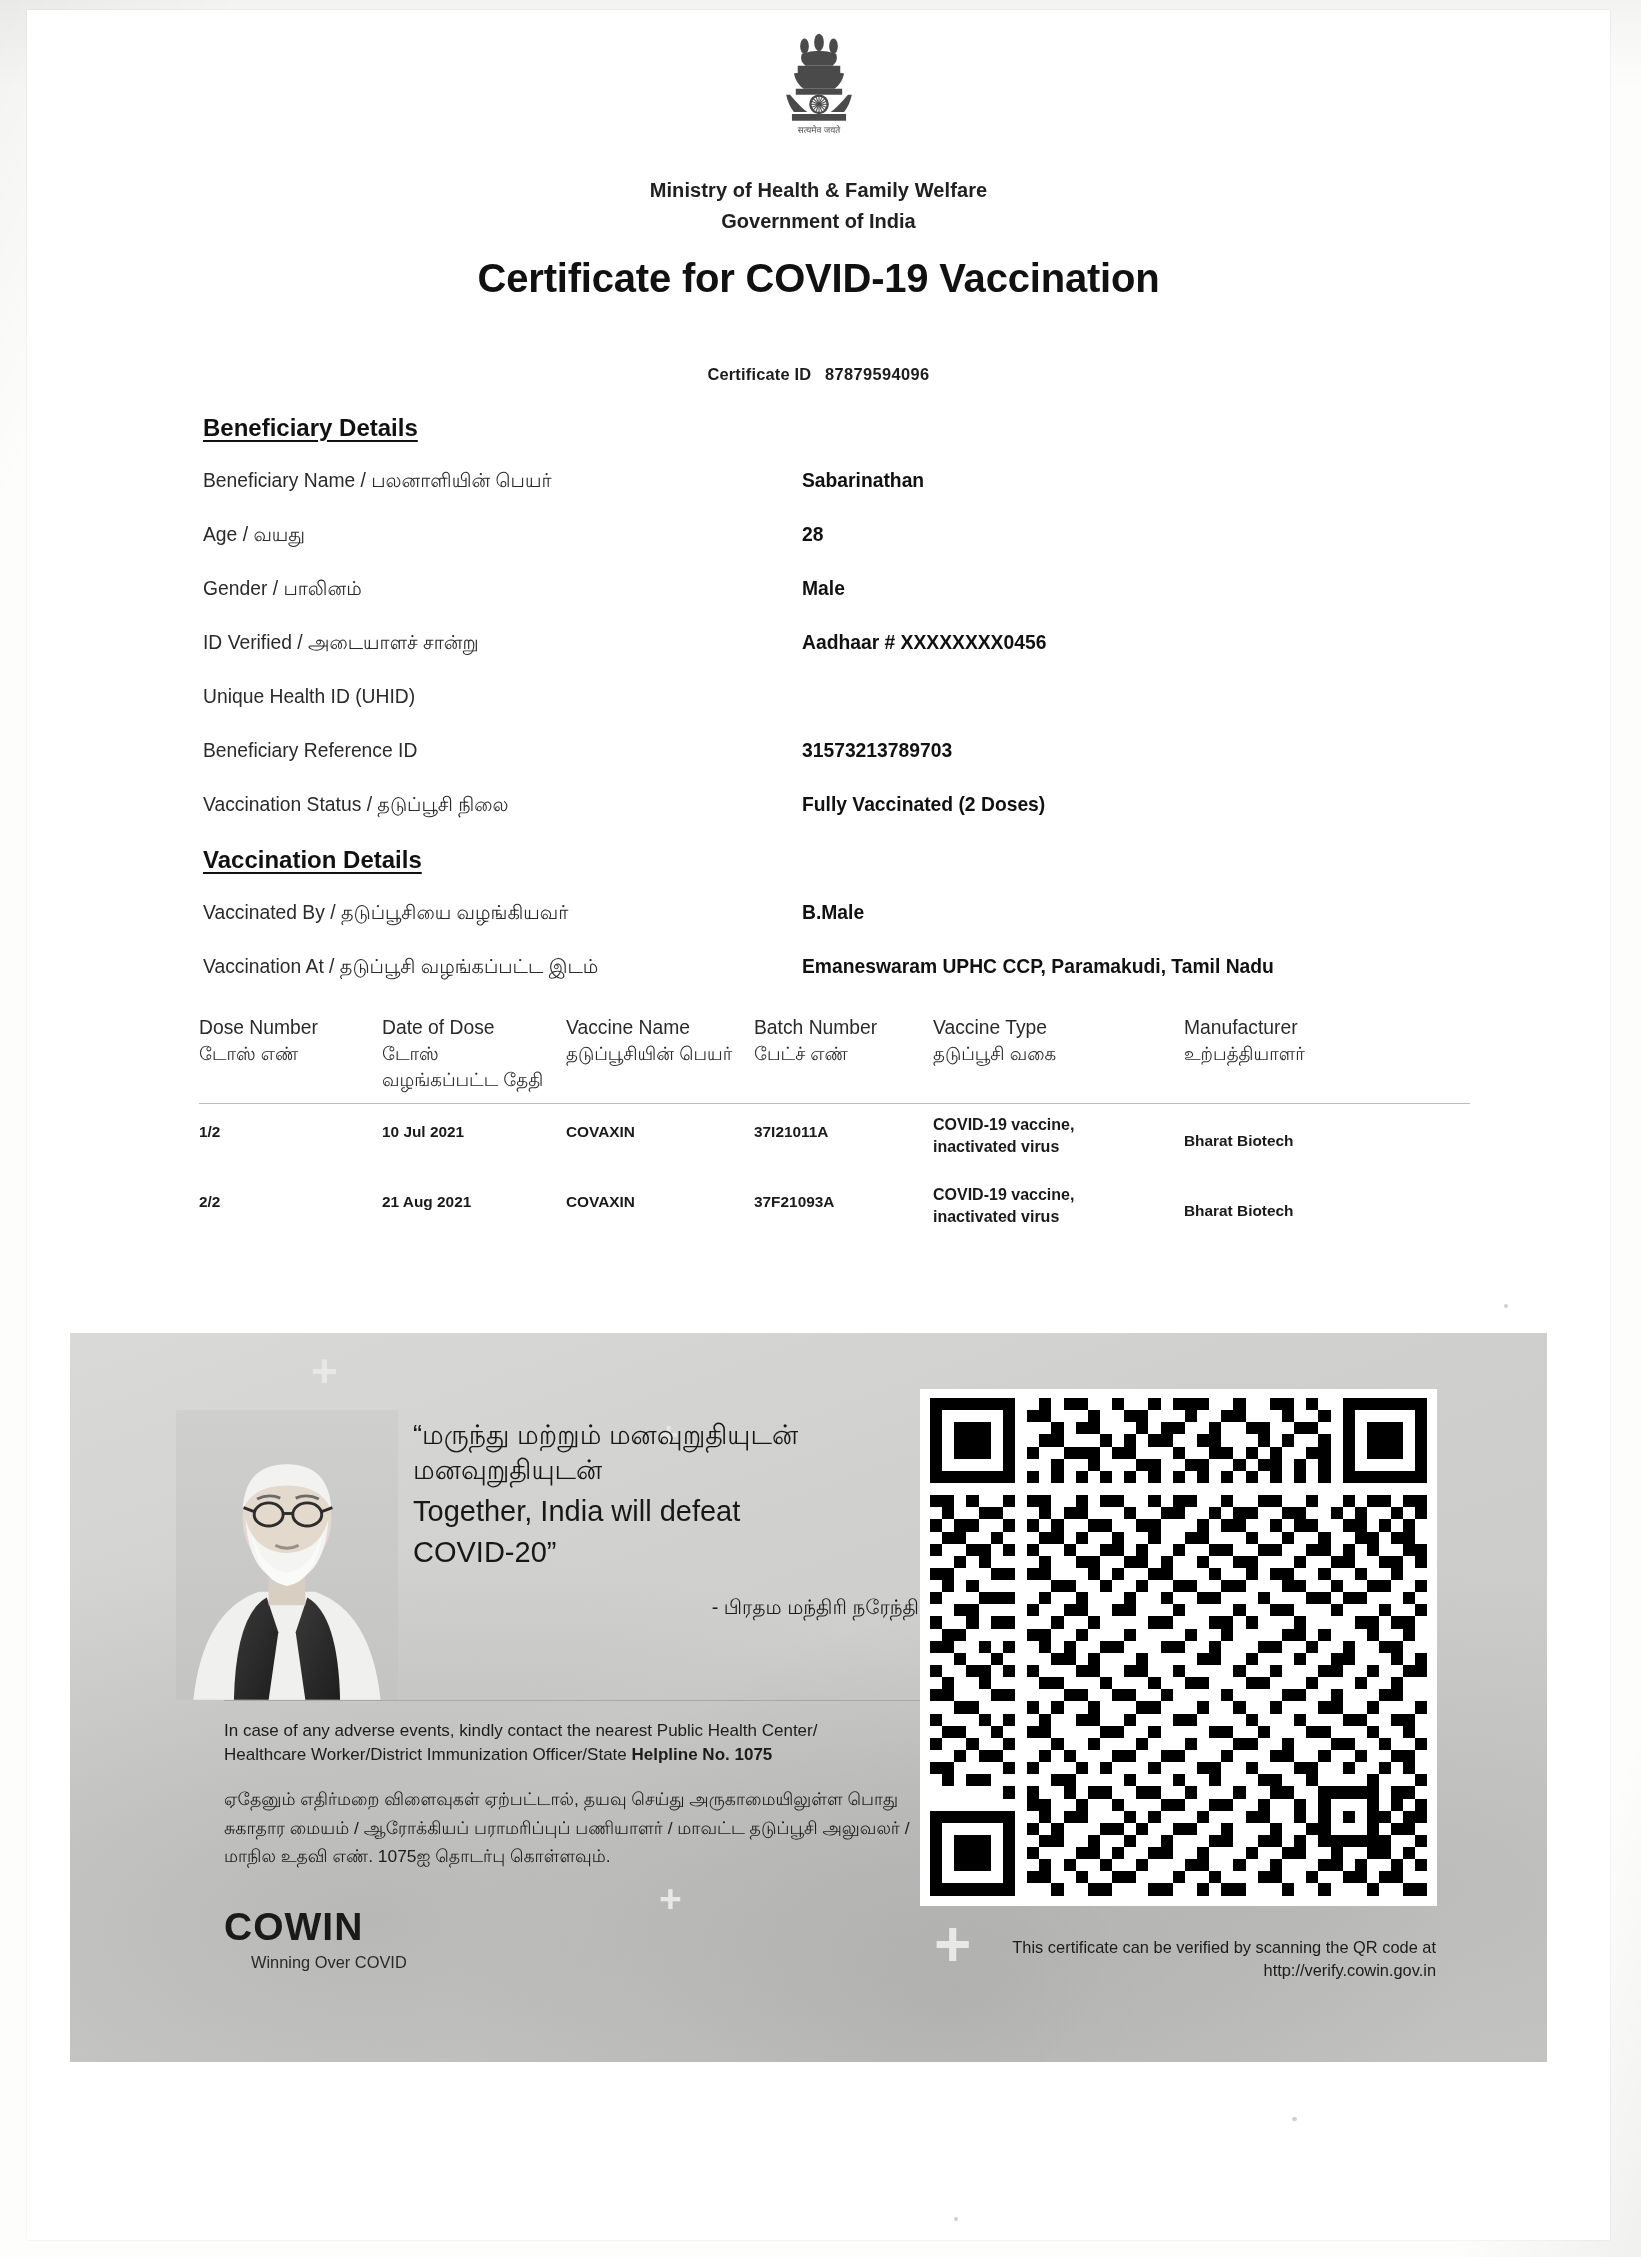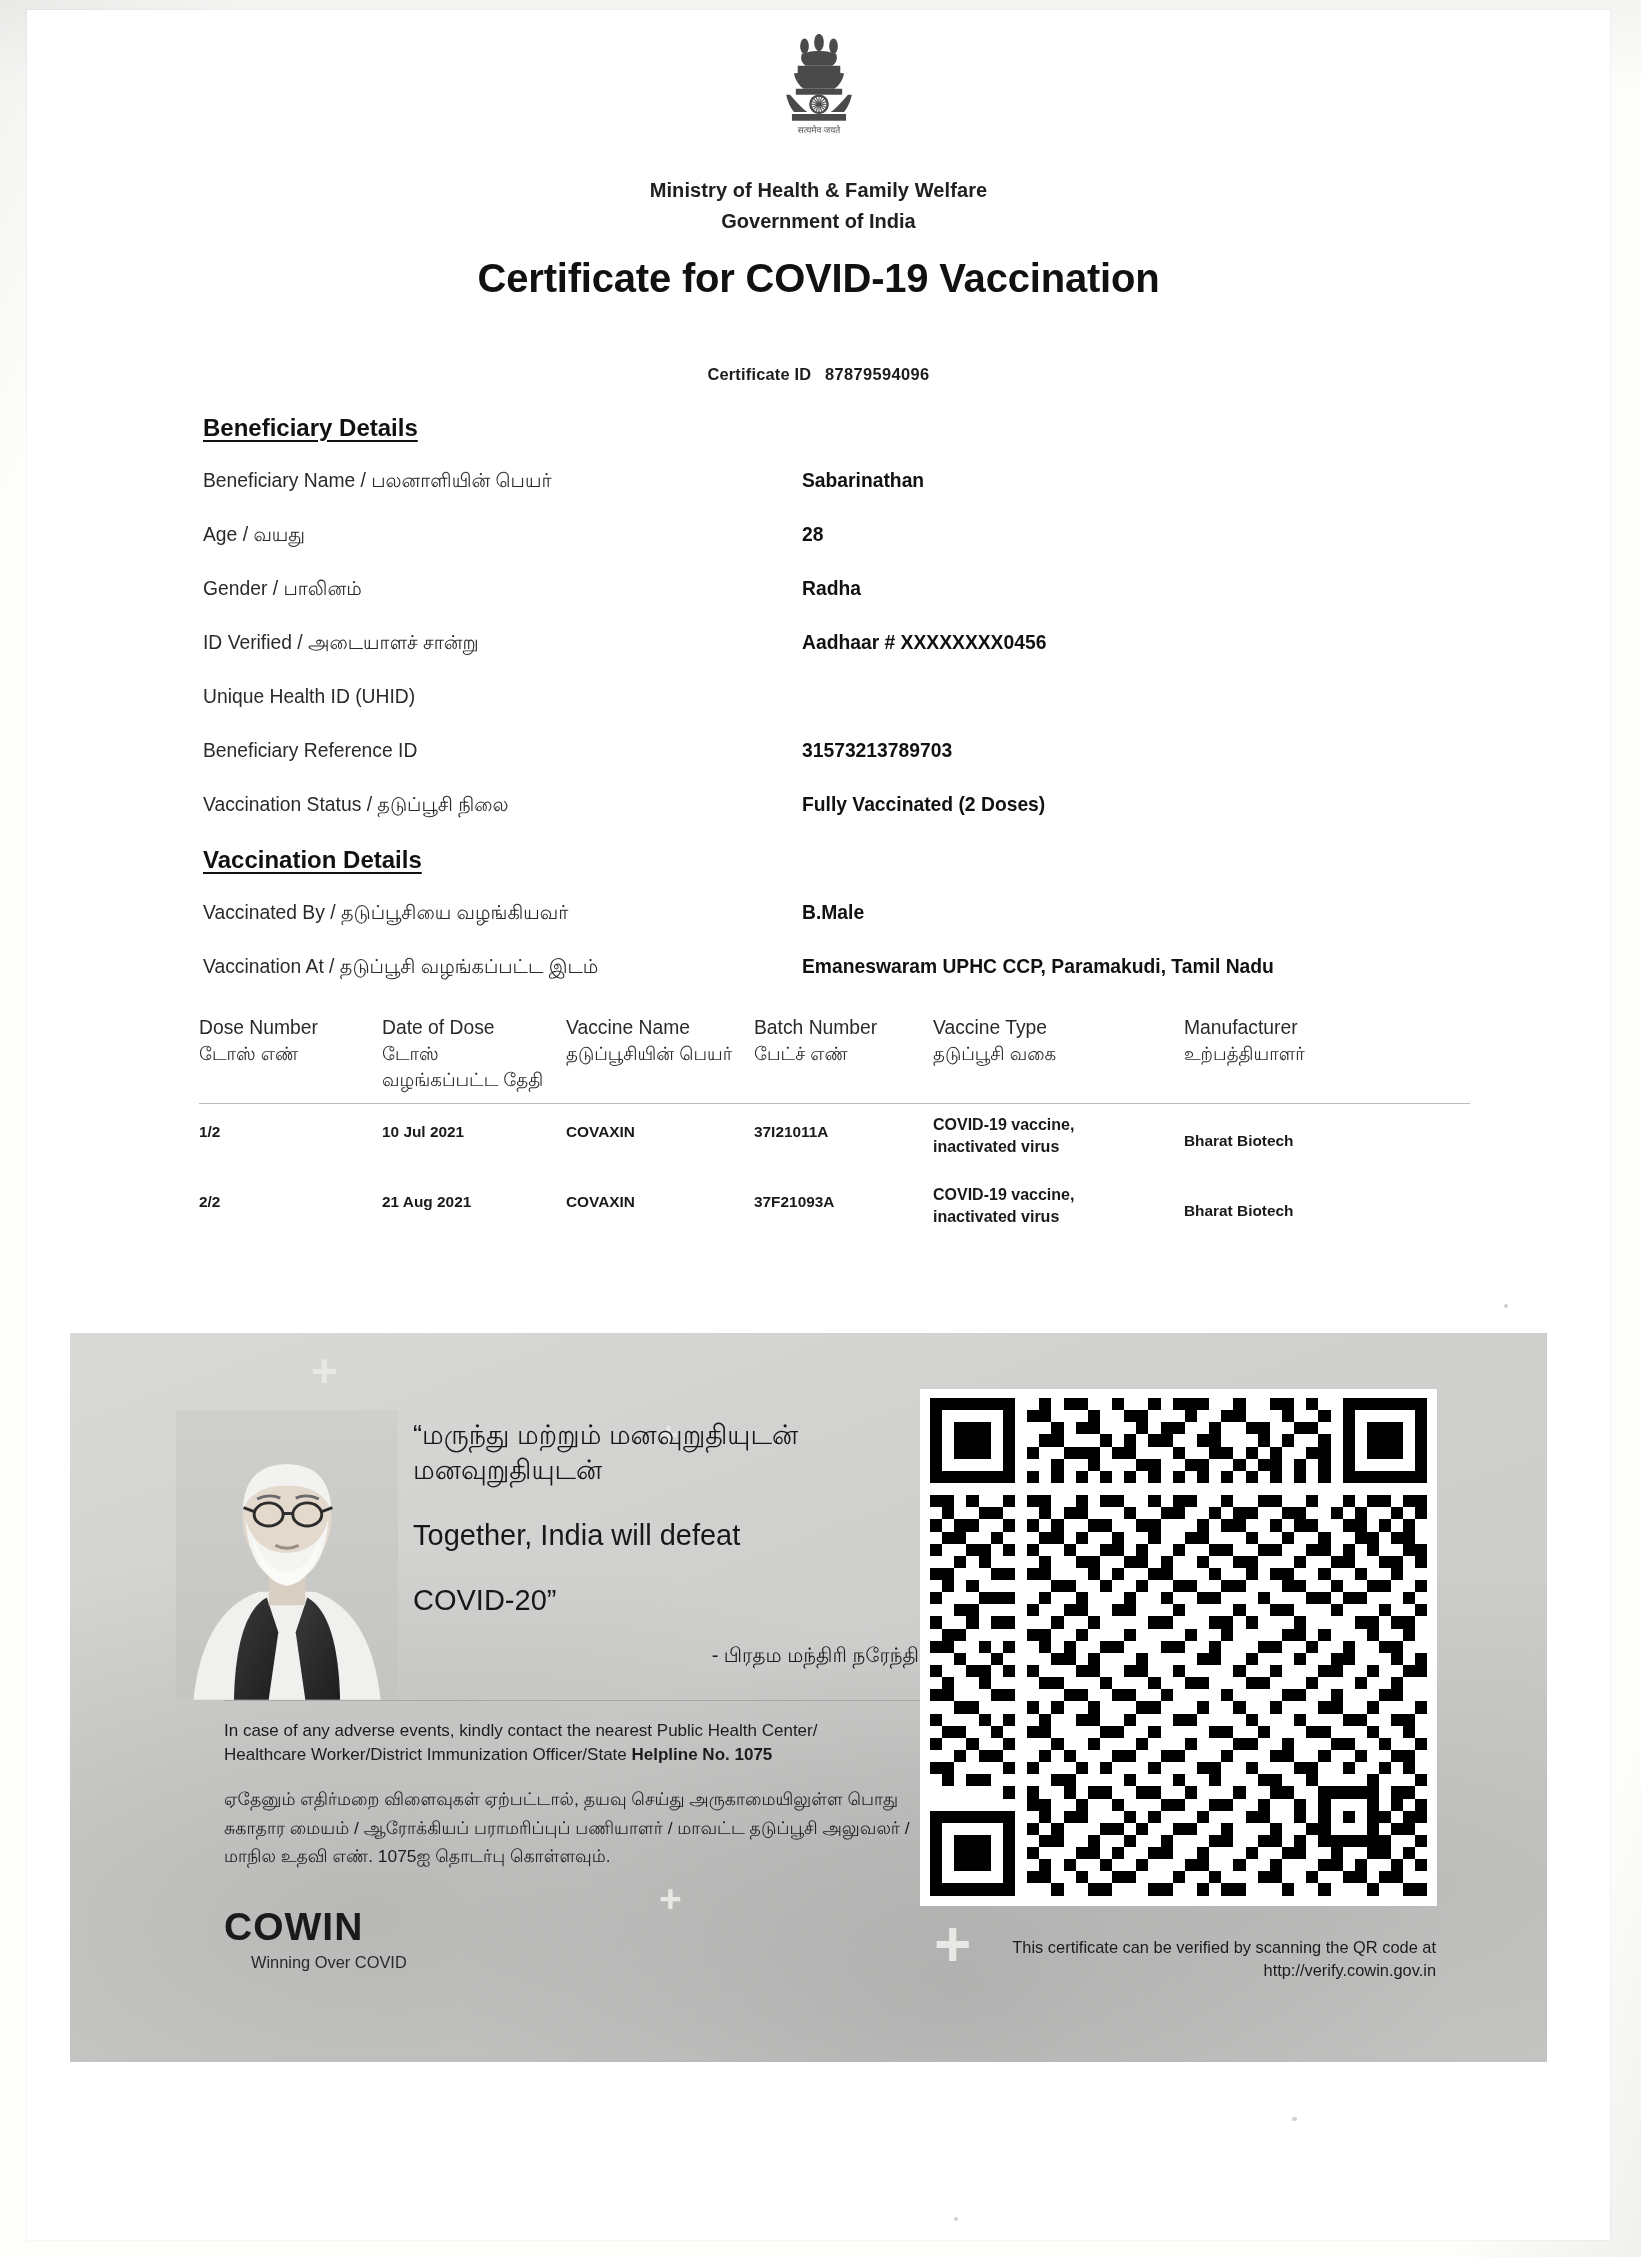--- a/index.html
+++ b/index.html
@@ -235,21 +235,21 @@
     top: 85px;
     width: 579px;
     color: #171717;
   }
   .quote .ta {
     font-size: 27px;
     line-height: 1.32;
     font-weight: 400;
   }
   .quote .en {
-    margin-top: 27px;
+    margin-top: 3px;
     font-size: 29px;
     line-height: 1.32;
     font-weight: 400;
   }
   .quote .attrib {
     margin-top: 25px;
     text-align: right;
     font-size: 20px;
     color: #1d1d1d;
   }
@@ -379,21 +379,21 @@
       <div class="row" style="top:460px">
         <span class="label">Beneficiary Name / பலனாளியின் பெயர்</span>
         <span class="value">Sabarinathan</span>
       </div>
       <div class="row" style="top:514px">
         <span class="label">Age / வயது</span>
         <span class="value">28</span>
       </div>
       <div class="row" style="top:568px">
         <span class="label">Gender / பாலினம்</span>
-        <span class="value">Radha</span>
+        <span class="value">Male</span>
       </div>
       <div class="row" style="top:622px">
         <span class="label">ID Verified / அடையாளச் சான்று</span>
         <span class="value">Aadhaar # XXXXXXXX0456</span>
       </div>
       <div class="row" style="top:676px">
         <span class="label">Unique Health ID (UHID)</span>
         <span class="value"></span>
       </div>
       <div class="row" style="top:730px">

